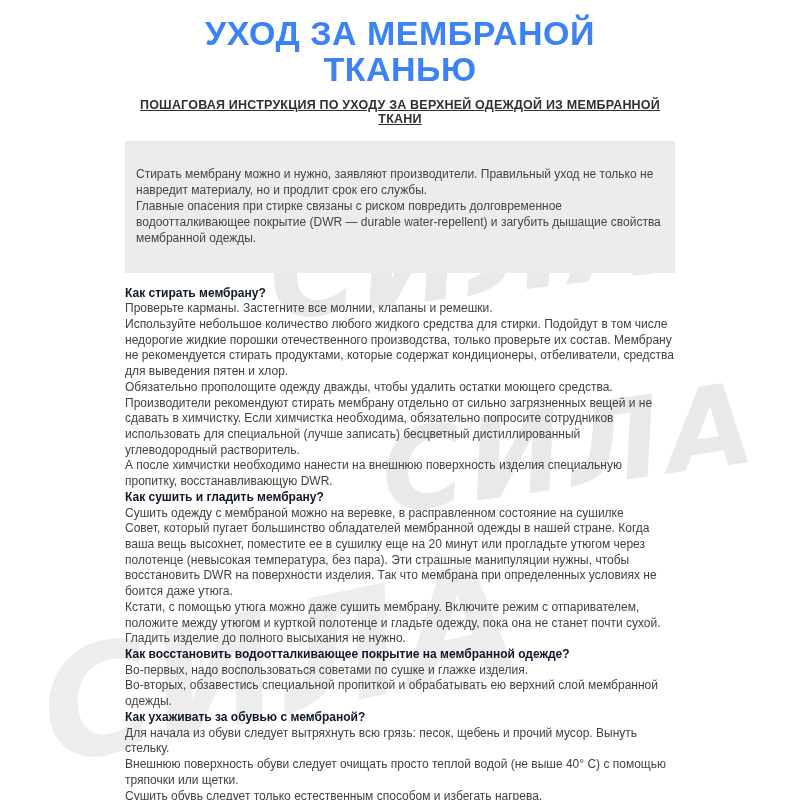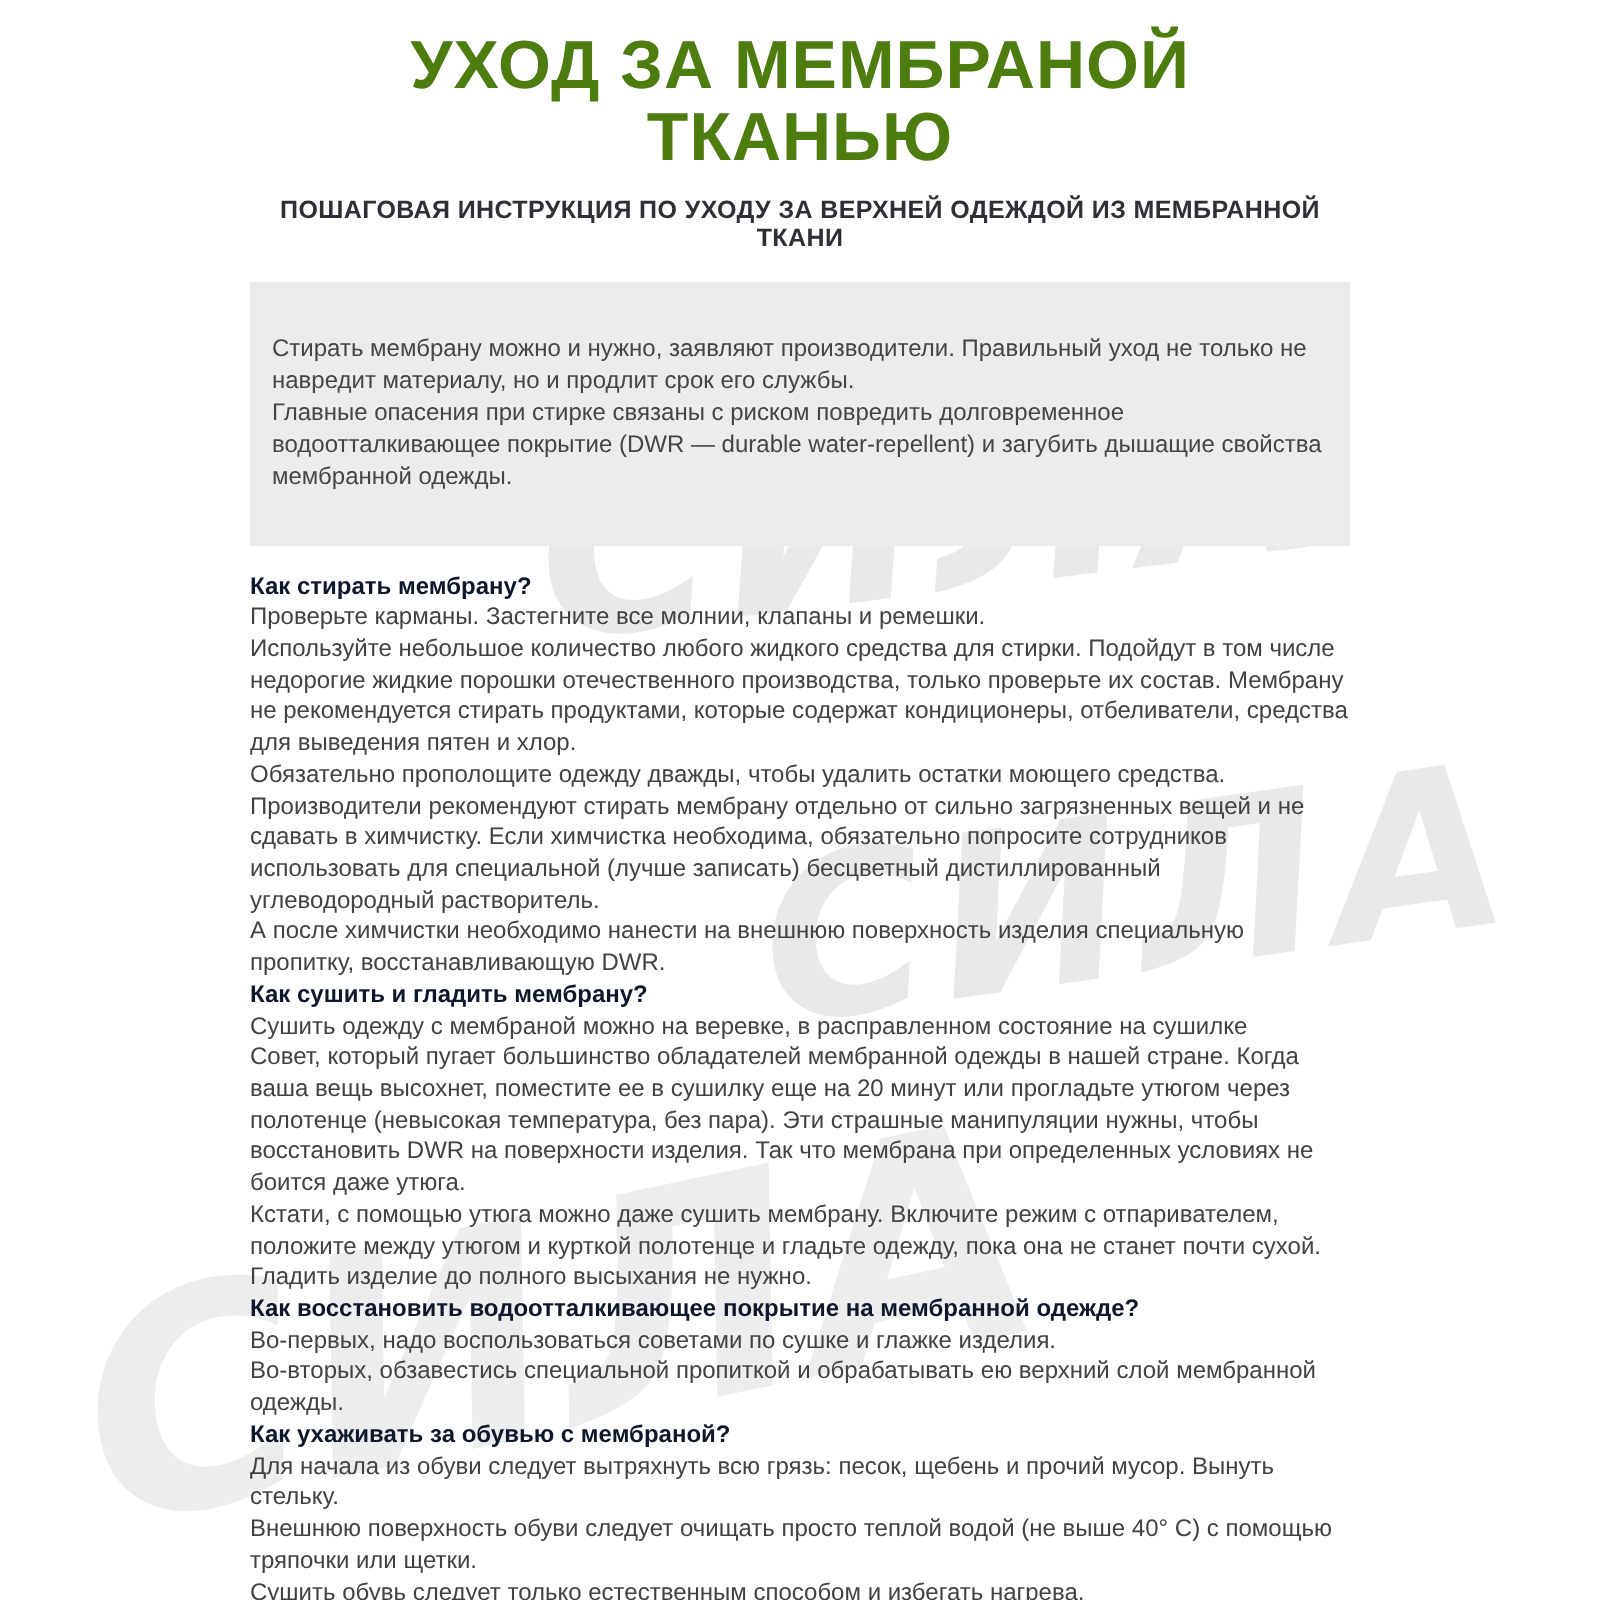--- a/index.html
+++ b/index.html
@@ -30,33 +30,34 @@
   
   .content {
     position: relative;
     z-index: 1;
     width: 550px;
     margin: 0 auto;
     padding-top: 16px;
   }
   .title {
     text-align: center;
-    color: #4d7c0f;
+    color: #3b82f6;
     font-size: 34px;
     font-weight: bold;
     letter-spacing: 0.5px;
     line-height: 1.05;
   }
   .subtitle {
     text-align: center;
     color: #2f2f36;
     font-size: 12.5px;
     font-weight: bold;
     letter-spacing: 0.2px;
     margin-top: 11px;
+    text-decoration: underline;
   }
   .intro-box {
     background: #ececec;
     margin-top: 15px;
     padding: 26px 11px;
     color: #454545;
     font-size: 12px;
     line-height: 1.32;
   }
   .intro-box p { margin: 0; }

